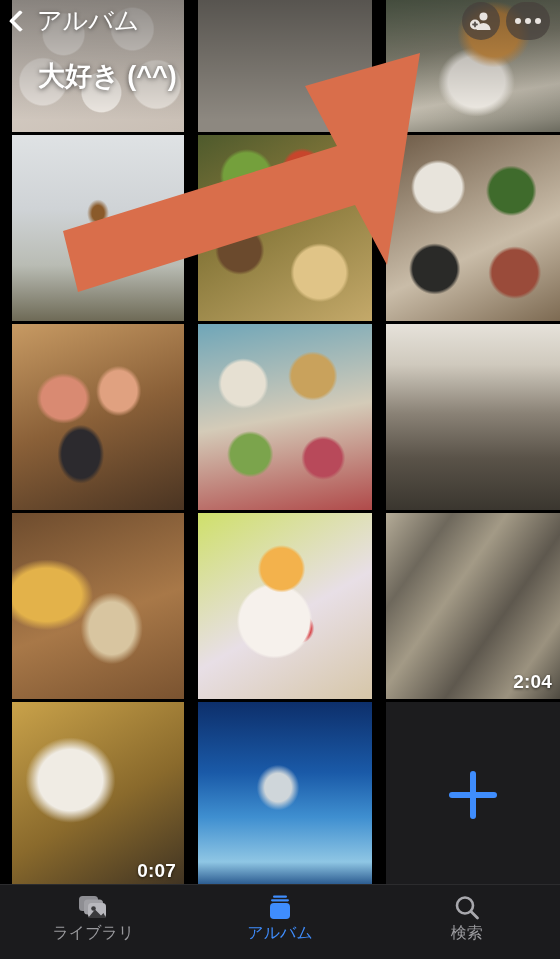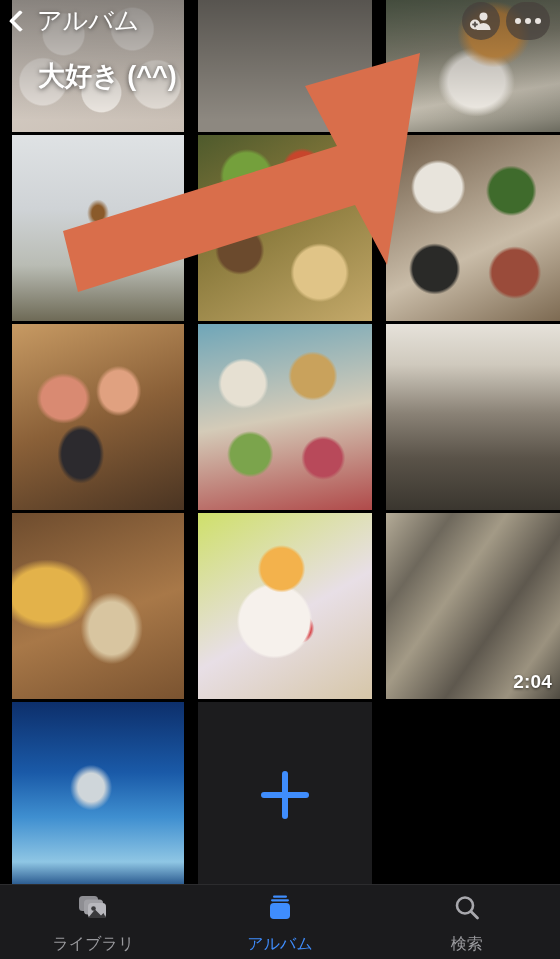--- a/index.html
+++ b/index.html
@@ -129,21 +129,21 @@
 
   
   .arrow{ position:absolute; left:0; top:0; width:560px; height:959px; pointer-events:none; }
 
   
   .tabbar{
     position:absolute; left:0; bottom:0; width:560px; height:75px;
     background:#1b1b1d; display:flex; align-items:flex-start;
     border-top:1px solid #2c2c2e; padding-top:8px;
   }
-  .tab{ flex:1; display:flex; flex-direction:column; align-items:center; gap:11px; cursor:pointer; }
+  .tab{ flex:1; display:flex; flex-direction:column; align-items:center; gap:0; cursor:pointer; }
   .tab .ico{ height:30px; display:flex; align-items:center; justify-content:center; }
   .tab .lbl{ font-size:16px; color:#9a9a9e; }
   .tab.active .lbl{ color:#3f8dfd; }
 </style>
 </head>
 <body>
 
 <div id="app">
 
   <div id="grid">
@@ -176,20 +176,24 @@
       </div>
       <div class="cell">
         <div class="ph p-beer"></div>
       </div>
       <div class="cell">
         <div class="ph p-cake"></div>
       </div>
       <div class="cell">
         <div class="ph p-wood"></div>
         <div class="dur">2:04</div>
+      </div>
+      <div class="cell">
+        <div class="ph p-toilet"></div>
+        <div class="dur">0:07</div>
       </div>
       <div class="cell">
         <div class="ph p-dolphin"></div>
       </div>
       <div class="cell addcell">
         <span class="plus"></span>
       </div>
     </div>
 
   <div class="hdr">

